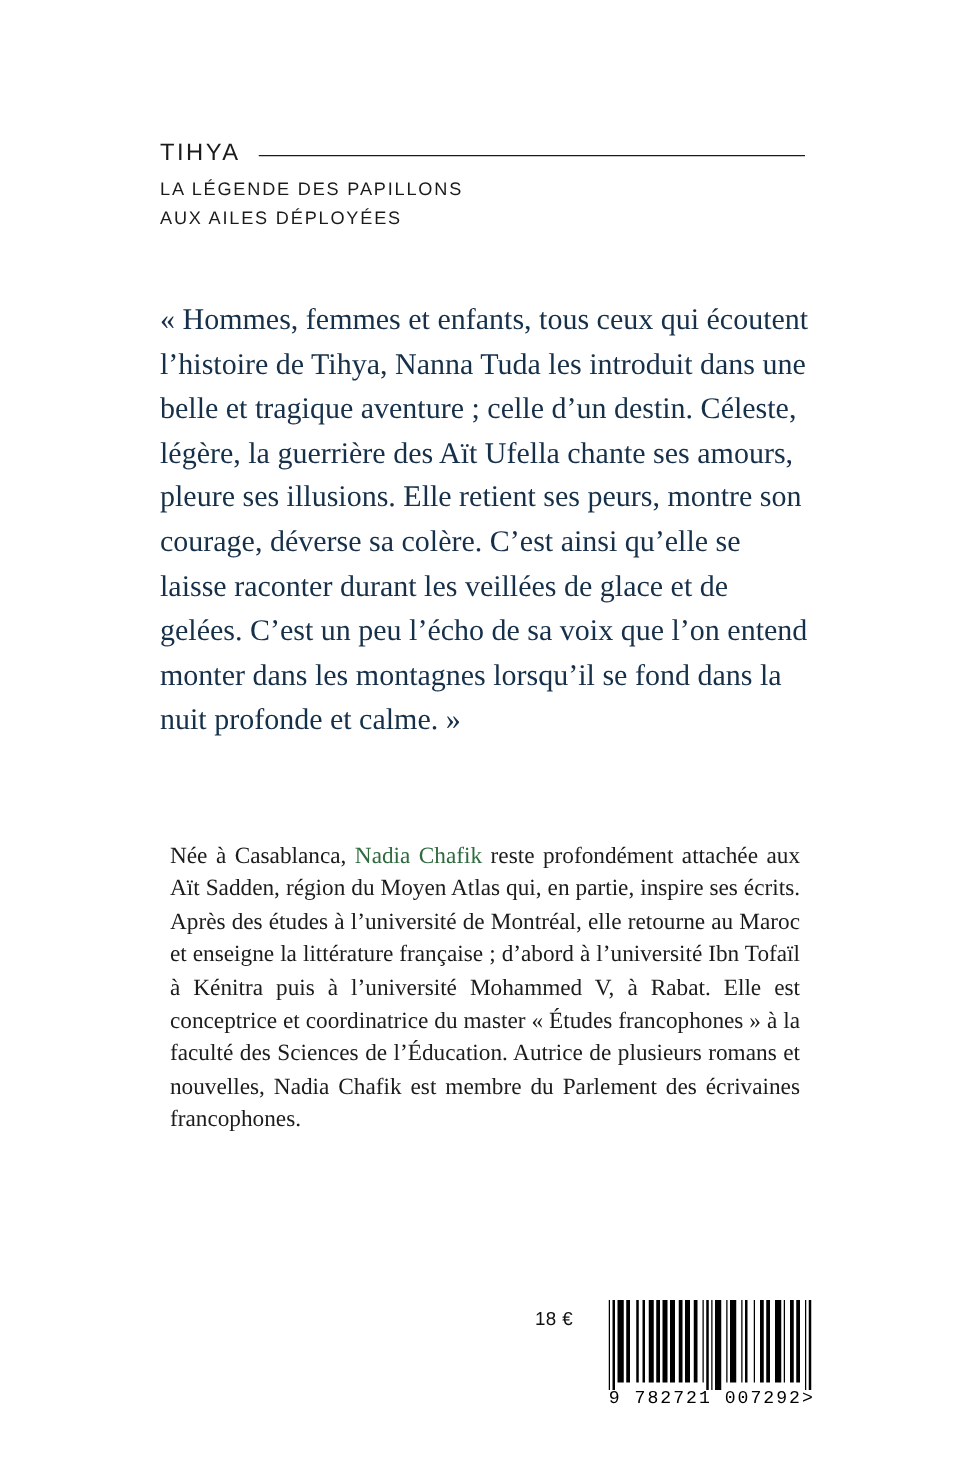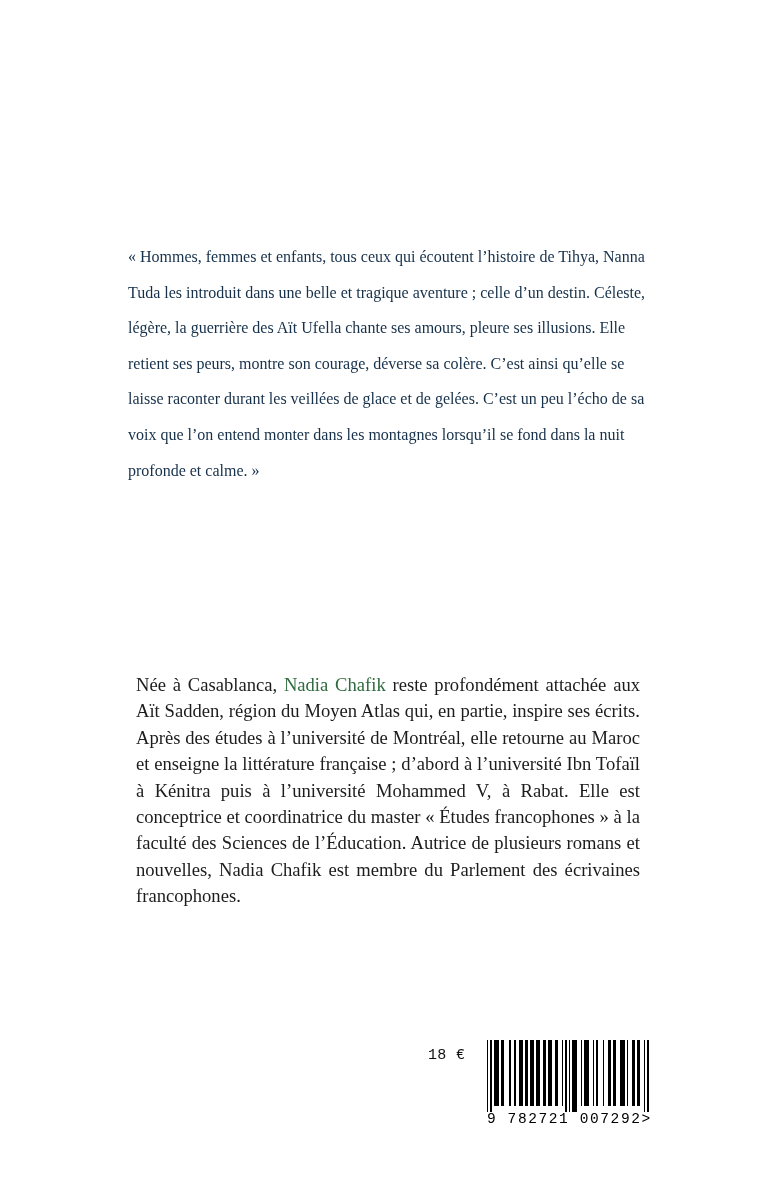--- a/index.html
+++ b/index.html
@@ -57,21 +57,21 @@
     line-height: 23px;
     margin-top: 7px;
   }
 
   
   .quote-block {
     position: absolute;
     left: 128px;
     top: 239px;
     width: 520px;
-    font-size: 16px;
+    font-size: 24px;
     line-height: 35.6px;
     color: #16304a;
     text-align: left;
   }
   .quote-block p {
     margin: 0;
   }
   .quote-sign {
     display: block;
     text-align: right;
@@ -95,21 +95,21 @@
   }
   .author-name {
     color: #2f6b3f;
   }
 
   
   .price {
     position: absolute;
     left: 428px;
     top: 1047px;
-    font-family: Liberation Mono, monospace;
+    font-family: Liberation Sans, sans-serif;
     font-size: 15px;
     color: #111111;
     letter-spacing: 0.3px;
   }
 
   .barcode-area {
     position: absolute;
     left: 487px;
     top: 1040px;
     width: 162px;
@@ -137,20 +137,30 @@
     color: #000000;
     text-align: center;
     white-space: nowrap;
   }
 </style>
 </head>
 <body>
 
 <div class="page">
 
+  <div class="title-block">
+    <div class="title-row">
+      <div class="title-main">TIHYA</div>
+      <div class="title-rule"></div>
+    </div>
+    <div class="subtitle">
+      <div>LA LÉGENDE DES PAPILLONS</div>
+      <div>AUX AILES DÉPLOYÉES</div>
+    </div>
+  </div>
 
   <div class="quote-block">
     <p>« Hommes, femmes et enfants, tous ceux qui écoutent l’histoire de Tihya, Nanna Tuda les introduit dans une belle et tragique aventure ; celle d’un destin. Céleste, légère, la guerrière des Aït Ufella chante ses amours, pleure ses illusions. Elle retient ses peurs, montre son courage, déverse sa colère. C’est ainsi qu’elle se laisse raconter durant les veillées de glace et de gelées. C’est un peu l’écho de sa voix que l’on entend monter dans les montagnes lorsqu’il se fond dans la nuit profonde et calme. »</p>
   </div>
 
   <div class="bio-block">
     <p><span>Née à Casablanca, </span><span class="author-name">Nadia Chafik</span><span> reste profondément attachée aux Aït Sadden, région du Moyen Atlas qui, en partie, inspire ses écrits. Après des études à l’université de Montréal, elle retourne au Maroc et enseigne la littérature française ; d’abord à l’université Ibn Tofaïl à Kénitra puis à l’université Mohammed V, à Rabat. Elle est conceptrice et coordinatrice du master « Études francophones » à la faculté des Sciences de l’Éducation. Autrice de plusieurs romans et nouvelles, Nadia Chafik est membre du Parlement des écrivaines francophones.</span></p>
   </div>
 
   <div class="price">18 €</div>

